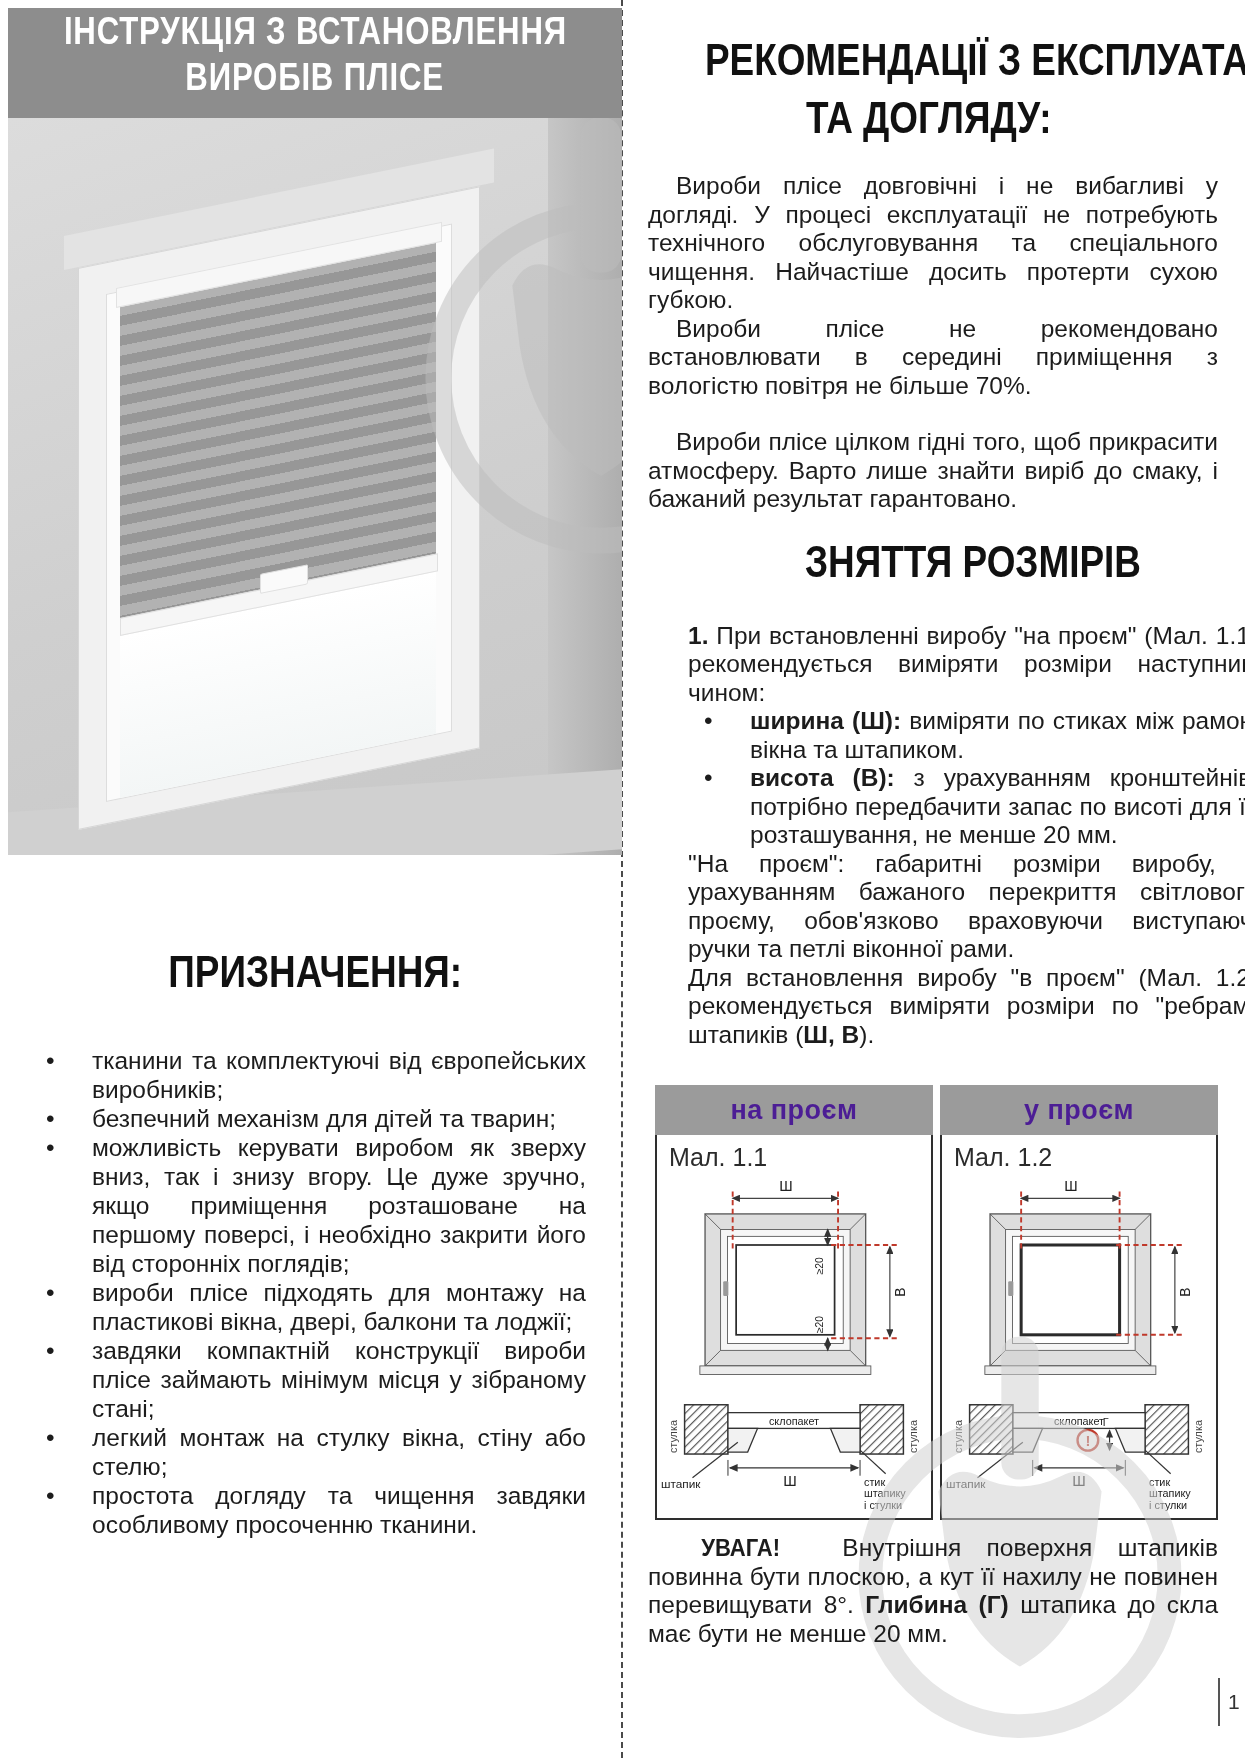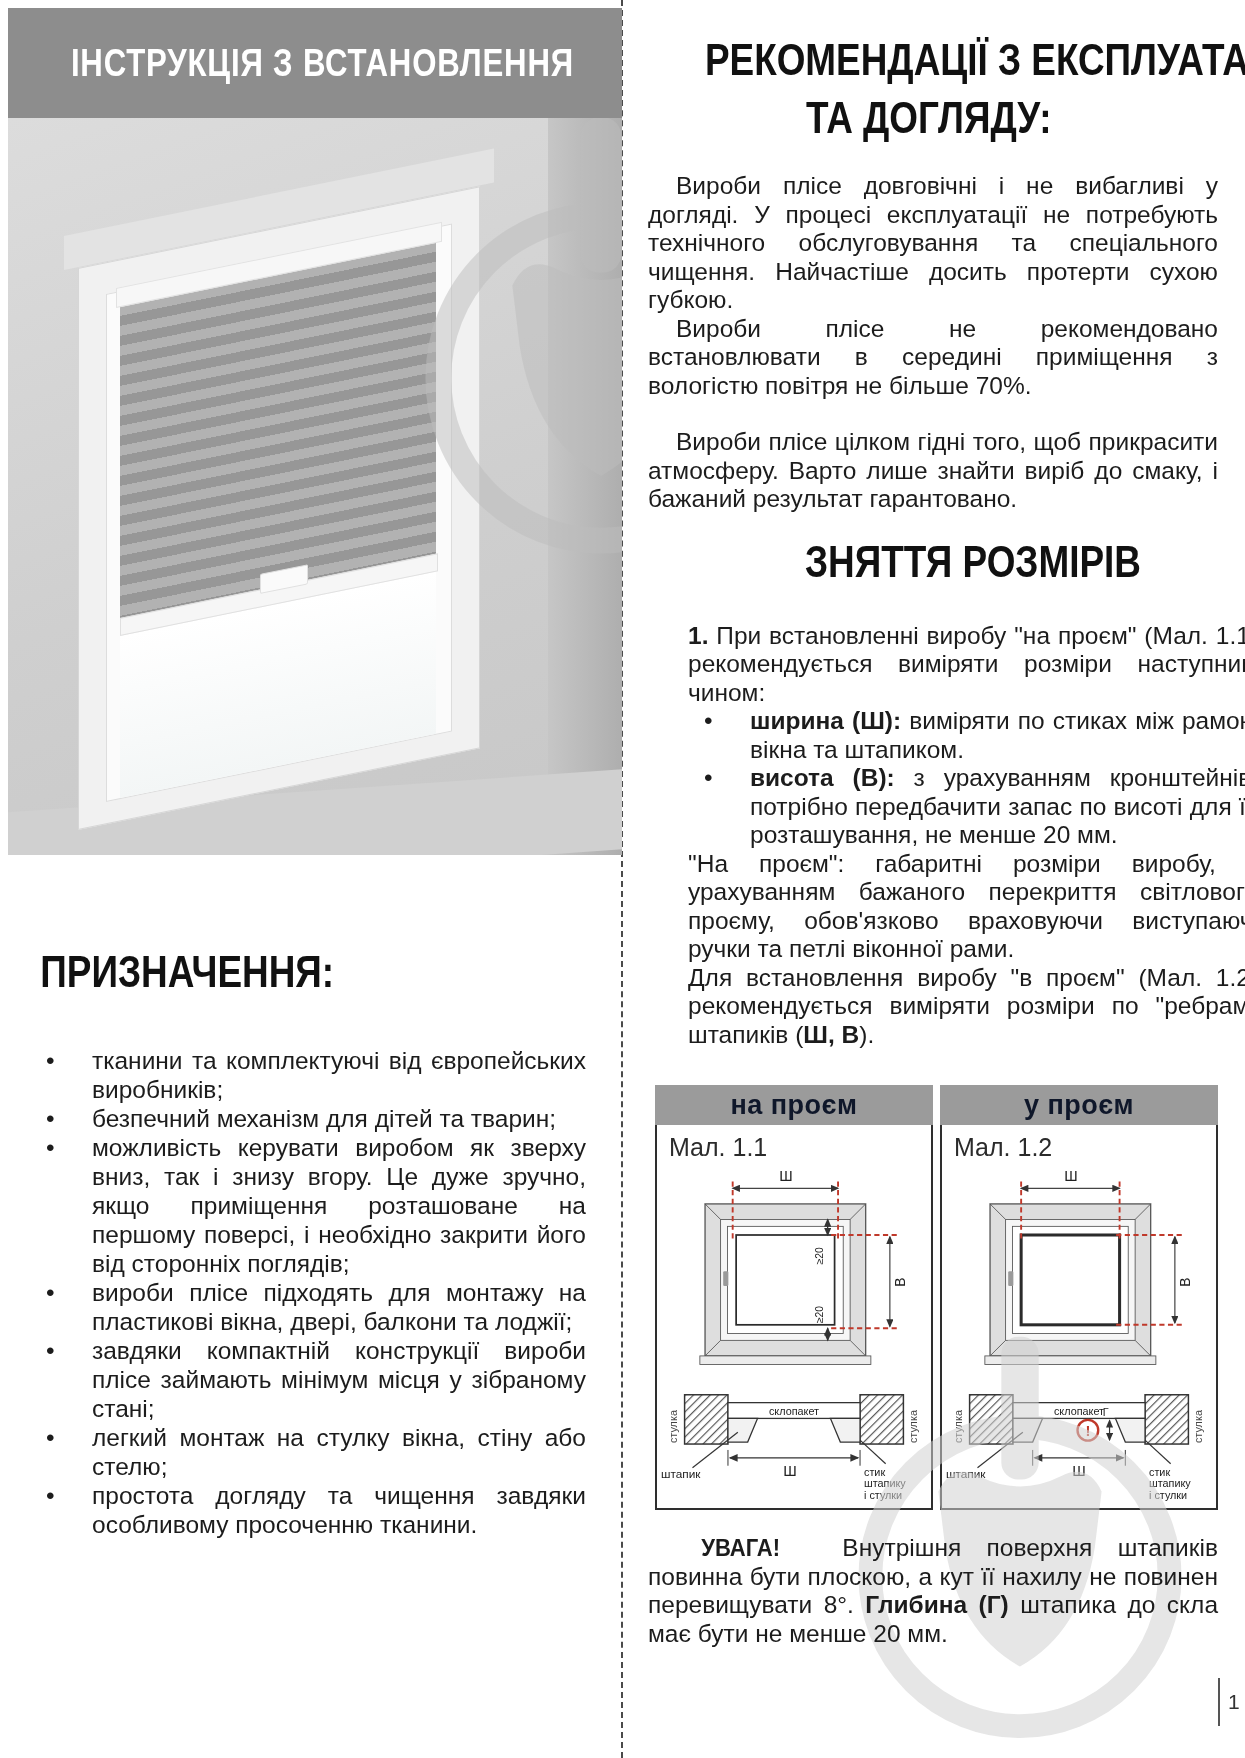--- a/index.html
+++ b/index.html
@@ -4,21 +4,21 @@
 <style>
   html,body{margin:0;padding:0;}
   body{
     width:1245px;height:1758px;position:relative;background:#ffffff;
     font-family:"Liberation Sans", sans-serif;color:#1c1c1c;overflow:hidden;
   }
   .divider{position:absolute;left:621px;top:0;height:1758px;width:0;
     border-left:2px dashed #4a4a4a;z-index:1;}
   
   .left-header{position:absolute;left:8px;top:8px;width:614px;height:110px;background:#8d8d8d;
-    z-index:2;display:flex;flex-direction:row;align-items:center;justify-content:flex-start;}
+    z-index:2;display:flex;flex-direction:column;align-items:center;justify-content:flex-start;}
   .left-header .t{color:#ffffff;font-weight:bold;font-size:39px;line-height:46px;
     display:inline-block;transform:scaleX(0.8);white-space:nowrap;letter-spacing:1px;}
   .photo{position:absolute;left:8px;top:118px;width:614px;height:737px;z-index:2;
     background:linear-gradient(160deg,#dcdcdc 0%,#cfcfcf 55%,#c7c7c7 100%);overflow:hidden;}
   .photo .reveal{position:absolute;left:540px;top:0;width:74px;height:737px;
     background:linear-gradient(90deg,#c6c6c6,#aeaeae);}
   .photo .floor{position:absolute;left:-10px;top:695px;width:640px;height:80px;background:#d0d0d0;
     transform:skewY(-4deg);transform-origin:left top;}
   .photo .niche-top{position:absolute;left:56px;top:118px;width:430px;height:34px;background:#e3e3e3;
     transform:skewY(-11.5deg);transform-origin:left top;}
@@ -31,42 +31,42 @@
   .photo .blind{position:absolute;left:112px;top:188px;width:316px;height:316px;
     background:repeating-linear-gradient(180deg,#b2b2b2 0 10px,#979797 10px 20px);
     transform:skewY(-11.5deg);transform-origin:left top;}
   .photo .bottomrail{position:absolute;left:112px;top:500px;width:316px;height:16px;background:#f6f6f6;
     border:1px solid #e0e0e0;transform:skewY(-11.5deg);transform-origin:left top;}
   .photo .handle-tab{position:absolute;left:252px;top:456px;width:46px;height:18px;background:#fafafa;
     border:1px solid #e0e0e0;border-radius:2px;transform:skewY(-11.5deg);transform-origin:left top;}
   .photo .glass{position:absolute;left:112px;top:518px;width:316px;height:162px;
     background:linear-gradient(180deg,#ffffff,#f3f6f6);transform:skewY(-11.5deg);transform-origin:left top;}
   .watermark{position:absolute;pointer-events:none;}
-  .purpose-heading{position:absolute;left:8px;top:946px;width:614px;text-align:left;z-index:2;}
+  .purpose-heading{position:absolute;left:8px;top:946px;width:614px;text-align:center;z-index:2;}
   .big-h{font-size:45px;font-weight:bold;display:inline-block;transform:scaleX(0.82);
     white-space:nowrap;letter-spacing:0px;color:#111;}
   .left-body{position:absolute;left:30px;top:1020px;width:556px;z-index:2;
     font-size:24.5px;line-height:29px;}
   .para{text-align:justify;margin:0;}
   .indent{text-indent:28px;}
   .bullets{margin-top:26px;}
   .b-item{display:flex;margin:0;}
   .b-dot{width:62px;flex:0 0 62px;padding-left:16px;box-sizing:border-box;}
   .b-text{flex:1;text-align:justify;}
   
   .right-col-head{position:absolute;left:640px;top:36px;width:578px;text-align:center;z-index:2;line-height:48px;}
   .care-text{position:absolute;left:648px;top:172px;width:570px;font-size:24.5px;line-height:28.5px;z-index:2;}
   .care-text .gap{height:28px;}
   .italic{}
   .measure-block{position:absolute;left:648px;top:548px;width:570px;z-index:2;font-size:24.5px;line-height:28.5px;margin-left:40px;}
   .measure-block .heading-wrap{text-align:center;margin-bottom:38px;}
   .bold{font-weight:bold;}
   .figures{position:absolute;left:655px;top:1085px;width:563px;display:flex;gap:7px;z-index:2;}
   .panel{width:278px;}
-  .panel-header{height:40px;background:#9b9b9b;color:#0f172a;font-weight:bold;font-size:27px;
+  .panel-header{height:50px;background:#9b9b9b;color:#4c1d95;font-weight:bold;font-size:27px;
     display:flex;align-items:center;justify-content:center;letter-spacing:0.5px;}
   .panel-body{position:relative;border:2px solid #2e2e2e;border-top:none;background:#ffffff;height:385px;box-sizing:border-box;padding-left:12px;}
   .fig-label{position:absolute;left:12px;top:8px;font-size:25px;color:#2b2b2b;}
   .fig-svg{position:absolute;left:0;top:34px;width:274px;height:228px;}
   .cs-svg{position:absolute;left:0;bottom:2px;width:274px;height:118px;}
   .warning{position:absolute;left:648px;top:1534px;width:570px;z-index:3;font-size:24.5px;line-height:28.5px;}
   .warn-lead{font-weight:bold;display:inline-block;transform:scaleX(0.9);transform-origin:left center;}
   .pagenum{position:absolute;left:1218px;top:1678px;z-index:3;display:flex;align-items:center;height:48px;}
   .pagenum .bar{width:0;border-left:2px solid #555;height:48px;margin-right:8px;}
   .pagenum .n{font-size:21px;color:#333;}

